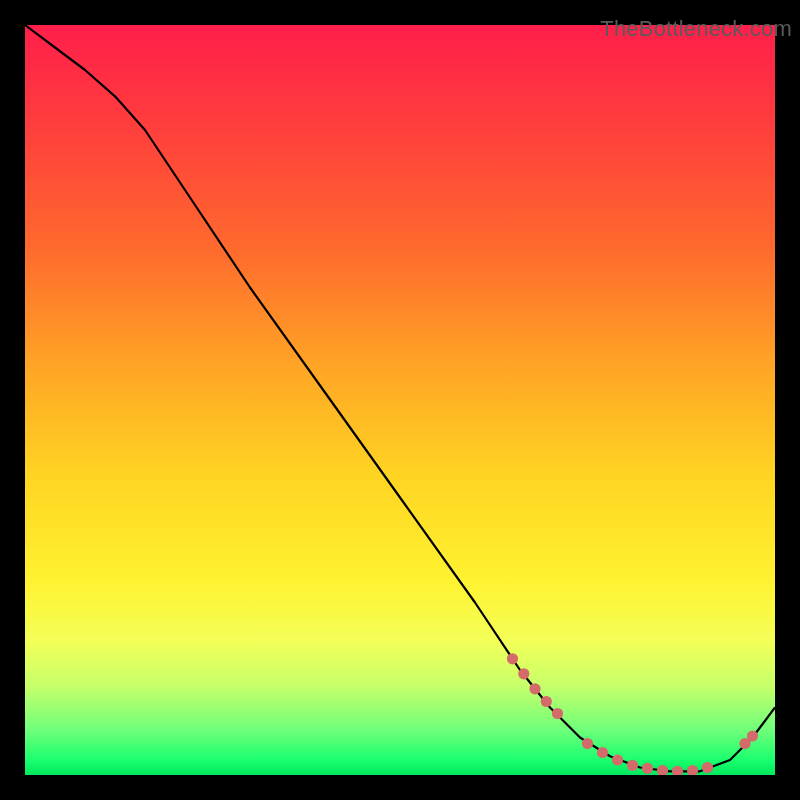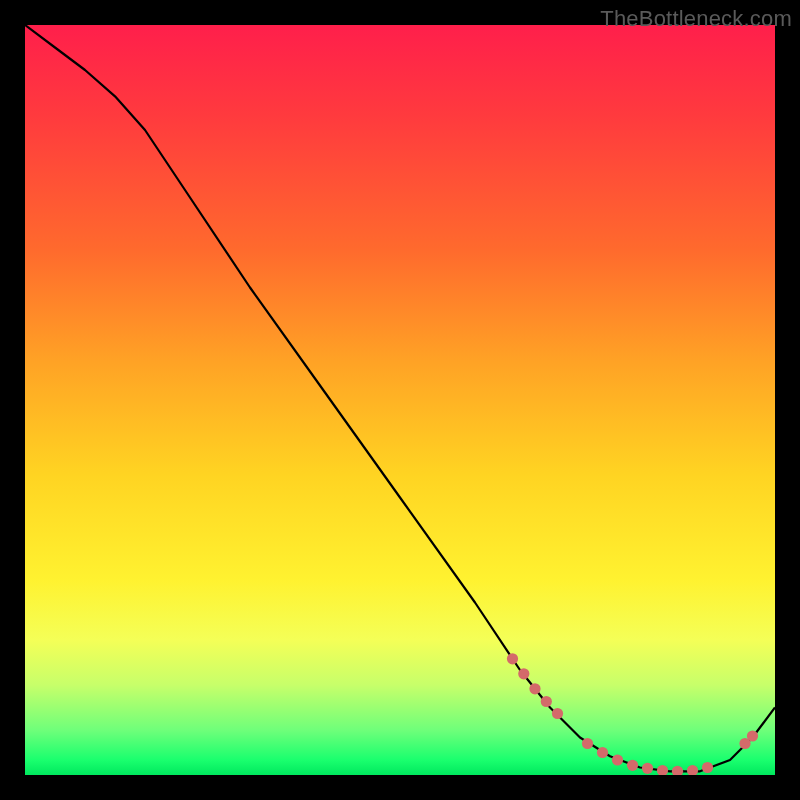--- a/index.html
+++ b/index.html
@@ -34,21 +34,21 @@
       #fff230 74%,
       #f4ff57 82%,
       #c7ff6a 88%,
       #6fff7a 94%,
       #1aff6e 98%,
       #00e85e 100%
     );
   }
   .watermark {
     position: absolute;
-    top: 6px;
+    top: 16px;
     right: 8px;
     color: #5a5a5a;
     font-size: 22px;
     font-weight: 500;
     letter-spacing: 0.2px;
     user-select: none;
     margin-left: 44px;
   }
   svg.overlay {
     position: absolute;

